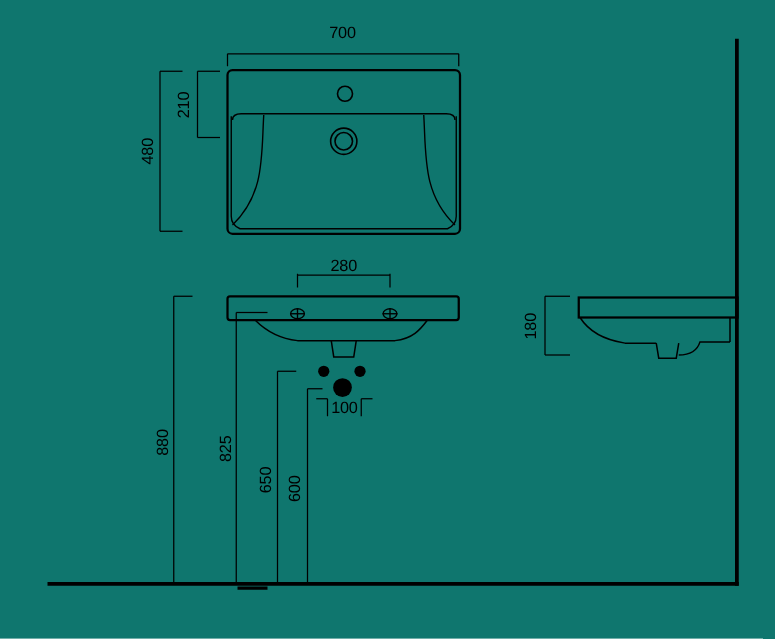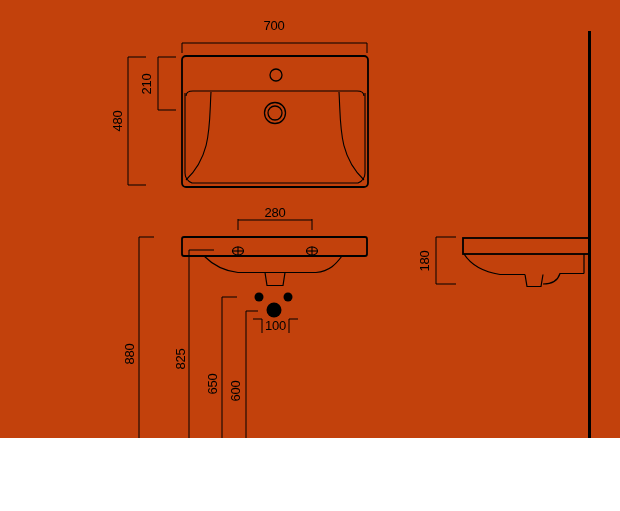--- a/index.html
+++ b/index.html
@@ -1,16 +1,16 @@
 <!DOCTYPE html>
 <html><head>
 <meta charset="utf-8">
 <style>
   html,body{margin:0;padding:0;background:#ffffff;}
-  #canvas{position:relative;width:620px;height:438px;background:#c2410c;overflow:hidden;
+  #canvas{position:relative;width:620px;height:511px;background:#0f766e;overflow:hidden;
           font-family:"Liberation Sans", sans-serif;}
   svg{position:absolute;left:0;top:0;}
   text{font-family:"Liberation Sans", sans-serif;font-size:13px;fill:#000;letter-spacing:-0.2px;}
 </style>
 </head>
 <body>
 
 <div id="canvas">
 <svg width="620" height="511" viewBox="0 0 620 511">
 

